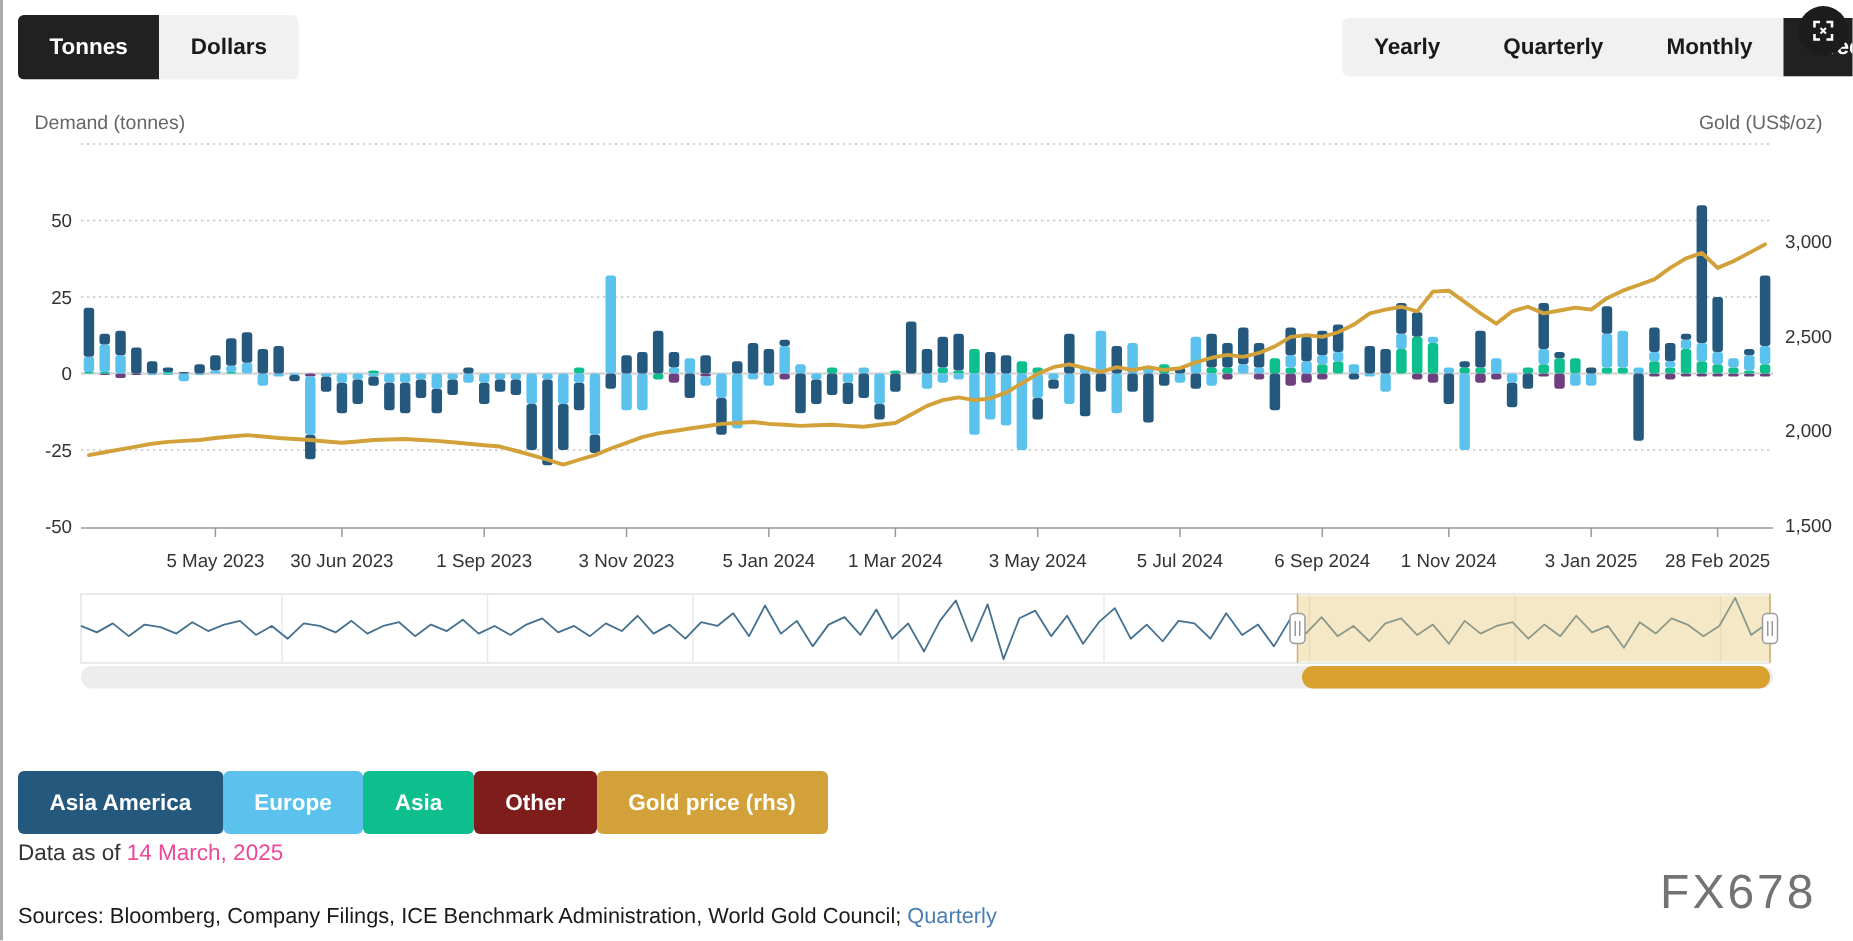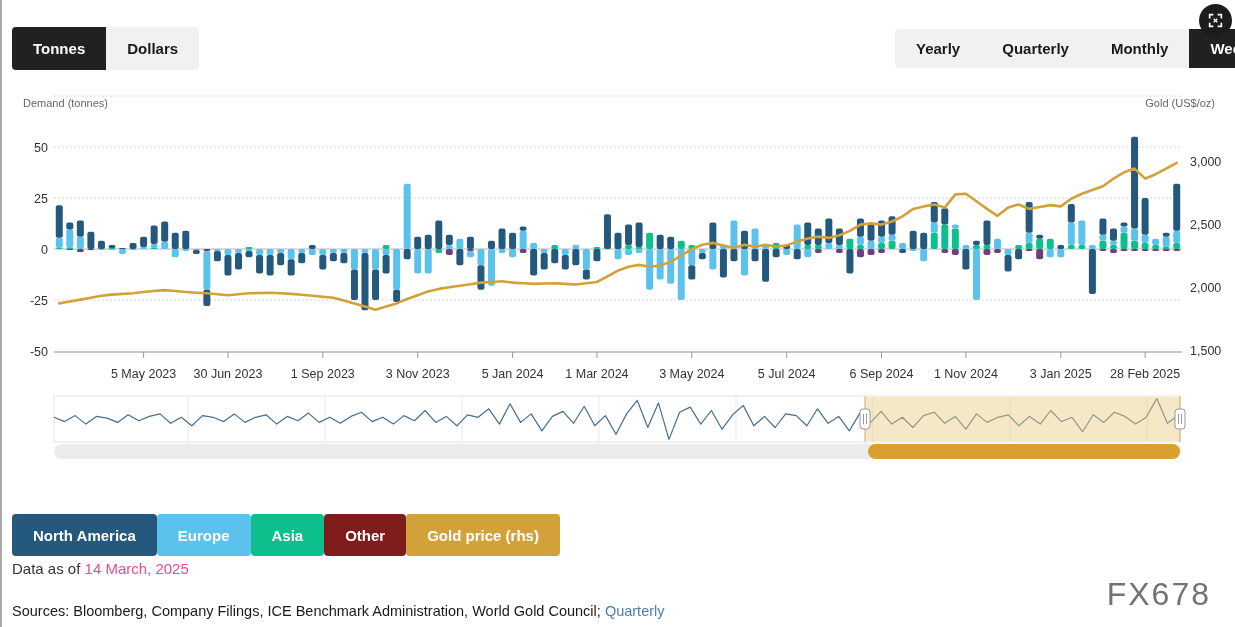--- a/index.html
+++ b/index.html
@@ -1,29 +1,29 @@
 <!DOCTYPE html>
 <html><head>
 <meta charset="utf-8">
 <style>
   html,body{margin:0;padding:0;background:#fff;}
   body{width:1235px;height:627px;overflow:hidden;font-family:"Liberation Sans",sans-serif;position:relative;}
   .app{position:absolute;inset:0;background:#fff;border-left:2px solid #ababab;}
 
   
-  .seg-group{position:absolute;display:flex;border-radius:4px;overflow:hidden;background:#f1f1f1;margin-top:17px;}
+  .seg-group{position:absolute;display:flex;border-radius:4px;overflow:hidden;background:#f1f1f1;}
   .seg-btn{display:flex;align-items:center;justify-content:center;padding:0 21px;font-size:15px;font-weight:700;color:#1a1a1a;cursor:pointer;white-space:nowrap;}
   .seg-btn.active{background:#212121;color:#fff;}
   #unit-toggle{left:10px;top:10px;height:43px;}
   #freq-tabs{left:893px;top:12px;height:39px;}
   #freq-tabs .seg-btn{font-weight:600;}
 
   .fullscreen-btn{position:absolute;left:1197px;top:4px;width:33px;height:33px;border-radius:50%;background:#1c1c1c;display:flex;align-items:center;justify-content:center;cursor:pointer;z-index:5;}
 
-  .axis-title{position:absolute;top:74px;font-size:11px;color:#666;margin-top:23px;}
+  .axis-title{position:absolute;top:74px;font-size:13px;color:#666;}
   #axis-title-left{left:21px;}
   #axis-title-right{right:20px;text-align:right;}
 
   #chart-svg{position:absolute;left:0;top:0;width:1235px;height:627px;z-index:1;}
 
   
   .scroll-track{position:absolute;left:52px;top:444px;width:1128px;height:15px;background:#ececec;border-radius:8px;z-index:2;}
   .scroll-thumb{position:absolute;left:814px;top:0;width:312px;height:15px;background:#d7a02f;border-radius:8px;}
 
   
@@ -392,21 +392,21 @@
         <line x1="1176.5" y1="414" x2="1176.5" y2="424" stroke="#9a9a9a" stroke-width="1"></line>
         <line x1="1179.5" y1="414" x2="1179.5" y2="424" stroke="#9a9a9a" stroke-width="1"></line>
       </g>
     </svg>
 
   <div class="scroll-track">
     <div class="scroll-thumb" id="scroll-thumb" style="left: 814px; width: 312px; background: rgb(215, 160, 47);"></div>
   </div>
 
   <div id="legend-row">
-      <div class="legend-btn" style="background: rgb(36, 88, 124);">North America</div>
+      <div class="legend-btn" style="background: rgb(36, 88, 124);">Asia America</div>
       <div class="legend-btn" style="background: rgb(91, 194, 238);">Europe</div>
       <div class="legend-btn" style="background: rgb(13, 191, 141);">Asia</div>
       <div class="legend-btn" style="background: #7f1d1d;">Other</div>
       <div class="legend-btn" style="background: rgb(211, 161, 57);">Gold price (rhs)</div>
     </div>
 
   <div class="data-asof"><span>Data as of </span><span class="date">14 March, 2025</span></div>
 
   <div class="sources"><span>Sources: Bloomberg, Company Filings, ICE Benchmark Administration, World Gold Council; </span><a>Quarterly</a></div>
 

